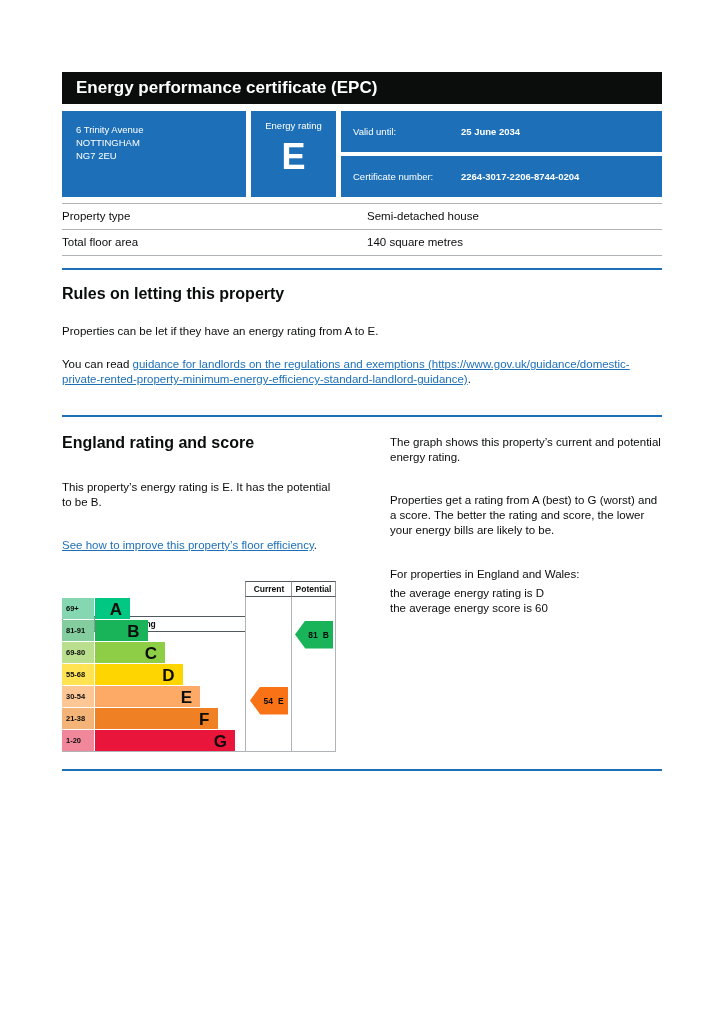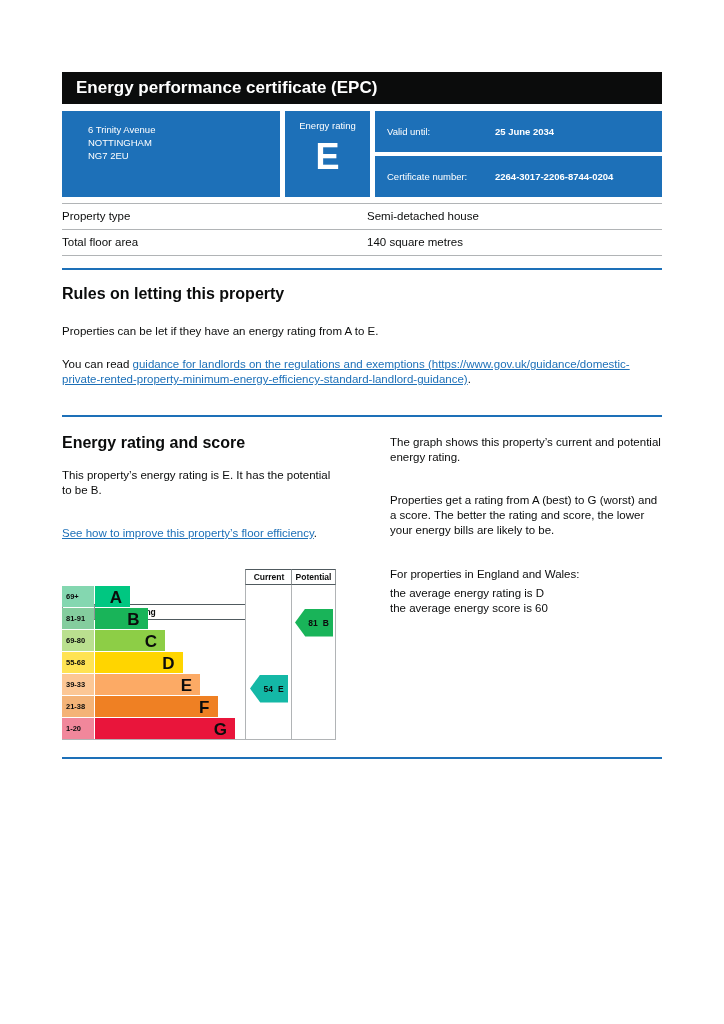--- a/index.html
+++ b/index.html
@@ -29,22 +29,22 @@
   }
   
   .summary-row {
     display: flex;
     gap: 5px;
     height: 86px;
     margin-bottom: 6px;
   }
   .blue-box { background: #1d70b8; color: #ffffff; }
   .address-box {
-    width: 218px;
-    padding: 12px 26px;
+    width: 184px;
+    padding: 12px 14px;
     font-size: 9.5px;
     line-height: 13px;
   }
   .rating-box {
     width: 85px;
     text-align: center;
     padding-top: 9px;
   }
   .rating-box .rating-label { font-size: 9.5px; }
   .rating-box .rating-value {
@@ -102,21 +102,21 @@
   .rules-p2 { margin-top: 18px; }
   a.doc-link {
     color: #1d70b8;
     text-decoration: underline;
     cursor: pointer;
   }
   
   .columns { display: flex; gap: 50px; }
   .col-left  { width: 278px; }
   .col-right { width: 272px; }
-  .col-left .rating-p { margin-top: 16px; }
+  .col-left .rating-p { margin-top: 28px; }
   .col-left .improve-link-p { margin-top: 28px; }
   .col-right .p1 { margin-top: 2px; }
   .col-right .p2 { margin-top: 28px; }
   .col-right .p3 { margin-top: 29px; }
   .col-right .p4 { margin-top: 4px; }
   .bold { font-weight: normal; }
   
   .epc-chart {
     position: relative;
     width: 274px;
@@ -235,21 +235,21 @@
   <div>
     <h2>Rules on letting this property</h2>
     <p class="rules-p1">Properties can be let if they have an energy rating from A to E.</p>
     <p class="rules-p2"><span>You can read </span><a class="doc-link">guidance for landlords on the regulations and exemptions (https://www.gov.uk/guidance/domestic-private-rented-property-minimum-energy-efficiency-standard-landlord-guidance)</a><span>.</span></p>
   </div>
 
   <hr class="rule-blue rule-2">
 
   <div class="columns">
     <div class="col-left">
-      <h2>Energy rating and score</h2>
+      <h2>England rating and score</h2>
       <p class="rating-p">This property’s energy rating is E. It has the potential to be B.</p>
       <p class="improve-link-p"><a class="doc-link">See how to improve this property’s floor efficiency</a><span>.</span></p>
 
       <div class="epc-chart" id="epc-chart">
         <div class="epc-header-cell left-align" style="left:0; width:33px; justify-content:center; padding-left:0;">Score</div>
         <div class="epc-header-cell left-align" style="left:32px; width:152px;">Energy rating</div>
         <div class="epc-header-cell" style="left:183px; width:47px;">Current</div>
         <div class="epc-header-cell" style="left:229px; width:45px; border-right:1px solid #8f9496;">Potential</div>
         <div class="epc-vline" style="left:183px;"></div>
         <div class="epc-vline" style="left:229px;"></div>
@@ -265,33 +265,33 @@
             <span class="band-letter">B</span>
           </div>
           <div class="epc-score-cell" style="top: 61px; background: rgb(186, 224, 143);">69-80</div>
           <div class="epc-bar" style="top: 61px; width: 70px; background: rgb(141, 206, 70);">
             <span class="band-letter">C</span>
           </div>
           <div class="epc-score-cell" style="top: 83px; background: rgb(255, 227, 83);">55-68</div>
           <div class="epc-bar" style="top: 83px; width: 87.5px; background: rgb(255, 213, 0);">
             <span class="band-letter">D</span>
           </div>
-          <div class="epc-score-cell" style="top: 105px; background: rgb(252, 199, 149);">39-33</div>
+          <div class="epc-score-cell" style="top: 105px; background: rgb(252, 199, 149);">30-54</div>
           <div class="epc-bar" style="top: 105px; width: 105px; background: rgb(252, 170, 101);">
             <span class="band-letter">E</span>
           </div>
           <div class="epc-score-cell" style="top: 127px; background: rgb(244, 179, 119);">21-38</div>
           <div class="epc-bar" style="top: 127px; width: 122.5px; background: rgb(239, 128, 35);">
             <span class="band-letter">F</span>
           </div>
           <div class="epc-score-cell" style="top: 149px; background: rgb(241, 135, 155);">1-20</div>
           <div class="epc-bar" style="top: 149px; width: 140px; background: rgb(233, 21, 59);">
             <span class="band-letter">G</span>
           </div>
-          <div class="epc-arrow" style="left: 188px; top: 105.5px; background: #14b8a6;">
+          <div class="epc-arrow" style="left: 188px; top: 105.5px; background: #f97316;">
             <span>54</span>
             <span>E</span>
           </div>
           <div class="epc-arrow" style="left: 233px; top: 39.5px; background: rgb(25, 180, 89);">
             <span>81</span>
             <span>B</span>
           </div>
         </div>
     </div>
 

